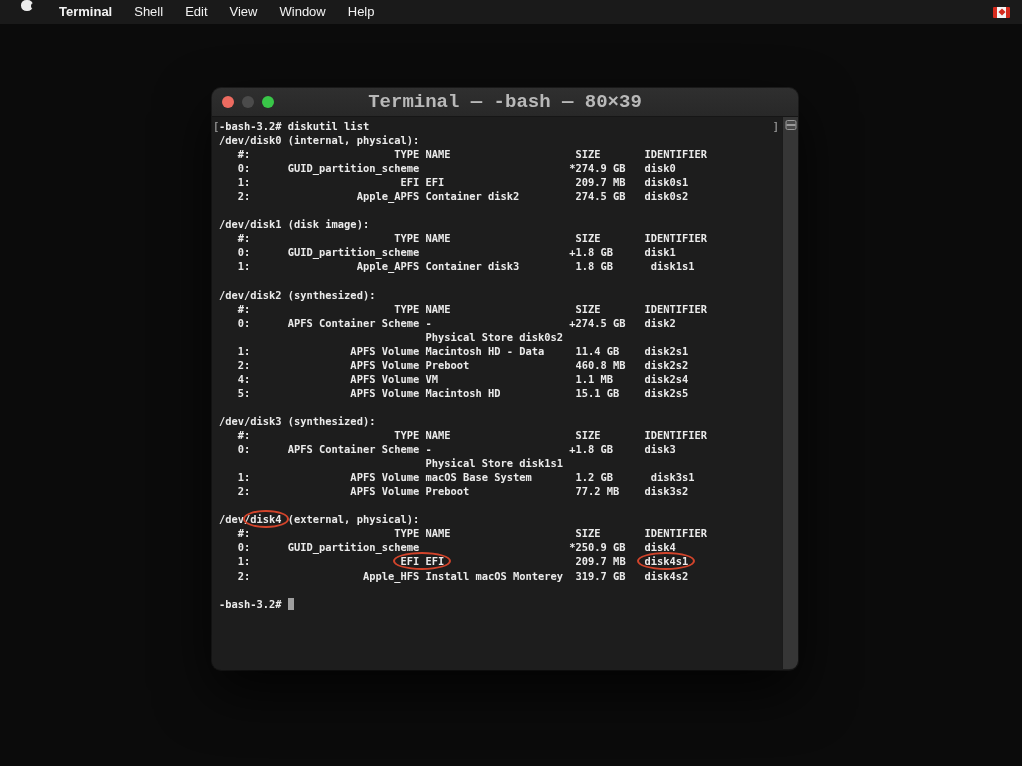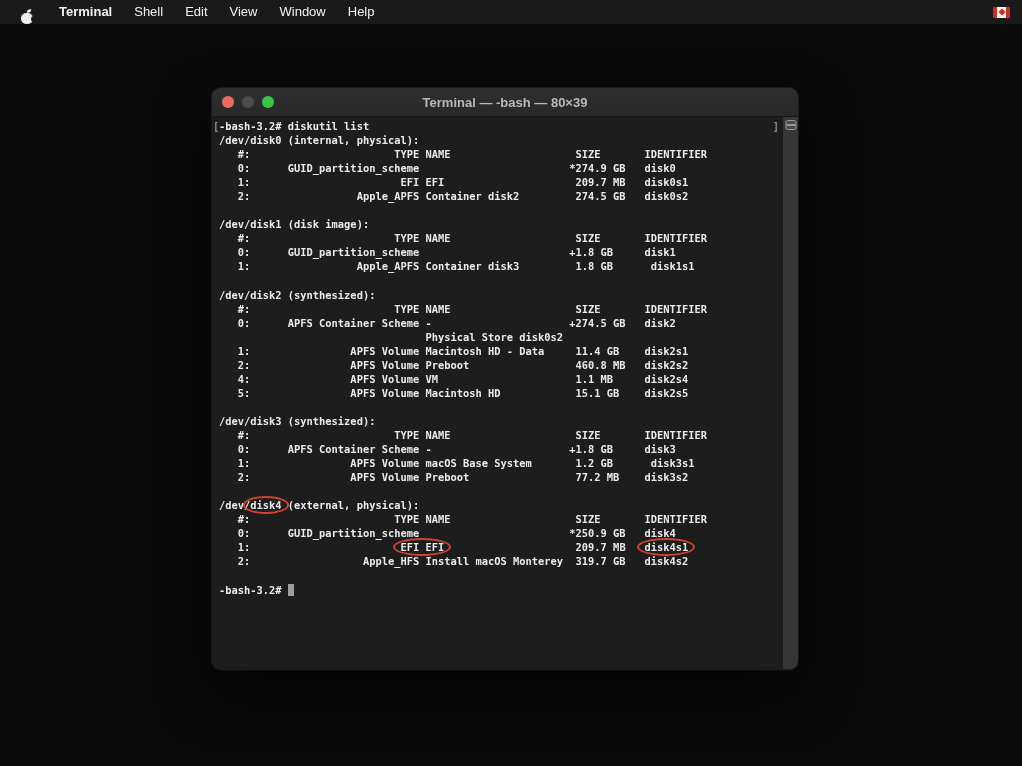--- a/index.html
+++ b/index.html
@@ -7,21 +7,21 @@
   body {
     background: #0b0b0b;
     font-family: "Liberation Sans", sans-serif;
     position: relative;
   }
 
   
   .menubar {
     position: absolute; top: 0; left: 0; right: 0; height: 24px;
     background: #1a1a1a;
-    display: flex; align-items: flex-end;
+    display: flex; align-items: flex-start;
     padding-left: 14px;
     color: #f2f2f2;
     font-size: 13px;
   }
   .apple-menu { width: 26px; display: flex; justify-content: center; align-items: center; margin-right: 8px; }
   .apple-body {
     position: relative; width: 12px; height: 11px;
     background: #ededed; border-radius: 45% 45% 48% 48%;
   }
   .apple-body::before { 
@@ -51,21 +51,21 @@
     box-shadow: 0 22px 55px rgba(0,0,0,0.75), 0 0 0 1px rgba(255,255,255,0.08);
     overflow: hidden;
     background: #1d1d1d;
   }
   .titlebar {
     height: 29px; background: linear-gradient(#2f2f2f, #282828);
     border-bottom: 1px solid #161616;
     position: relative;
     display: flex; align-items: center; justify-content: center;
   }
-  .titlebar-title { color: #b9b9b9; font-size: 13px; font-weight: bold; }
+  .titlebar-title { color: #b9b9b9; font-size: 19px; font-weight: bold; font-family: Liberation Mono, monospace; }
   .lights { position: absolute; left: 10px; top: 0; height: 100%; display: flex; align-items: center; gap: 8px; }
   .light { width: 12px; height: 12px; border-radius: 50%; }
 
   .content { position: relative; height: calc(100% - 30px); background: #1d1d1d; }
 
   
   .screen {
     position: absolute; left: 0; top: 0; right: 16px; bottom: 0;
     padding: 2px 0 0 7px;
     overflow: hidden;
@@ -155,20 +155,21 @@
         <div class="tline">   0:      APFS Container Scheme -                      +274.5 GB   disk2</div>
         <div class="tline">                                 Physical Store disk0s2</div>
         <div class="tline">   1:                APFS Volume Macintosh HD - Data     11.4 GB    disk2s1</div>
         <div class="tline">   2:                APFS Volume Preboot                 460.8 MB   disk2s2</div>
         <div class="tline">   4:                APFS Volume VM                      1.1 MB     disk2s4</div>
         <div class="tline">   5:                APFS Volume Macintosh HD            15.1 GB    disk2s5</div>
         <div class="tline"></div>
         <div class="tline">/dev/disk3 (synthesized):</div>
         <div class="tline">   #:                       TYPE NAME                    SIZE       IDENTIFIER</div>
         <div class="tline">   0:      APFS Container Scheme -                      +1.8 GB     disk3</div>
+        <div class="tline">                                 Physical Store disk1s1</div>
         <div class="tline">   1:                APFS Volume macOS Base System       1.2 GB      disk3s1</div>
         <div class="tline">   2:                APFS Volume Preboot                 77.2 MB    disk3s2</div>
         <div class="tline"></div>
         <div class="tline">/dev/<span class="ring">disk4</span> (external, physical):</div>
         <div class="tline">   #:                       TYPE NAME                    SIZE       IDENTIFIER</div>
         <div class="tline">   0:      GUID_partition_scheme                        *250.9 GB   disk4</div>
         <div class="tline">   1:                        <span class="ring">EFI EFI</span>                     209.7 MB   <span class="ring">disk4s1</span></div>
         <div class="tline">   2:                  Apple_HFS Install macOS Monterey  319.7 GB   disk4s2</div>
         <div class="tline"></div>
         <div class="tline">-bash-3.2# <span class="cursor" style="background: rgb(158, 158, 158);"></span></div>

